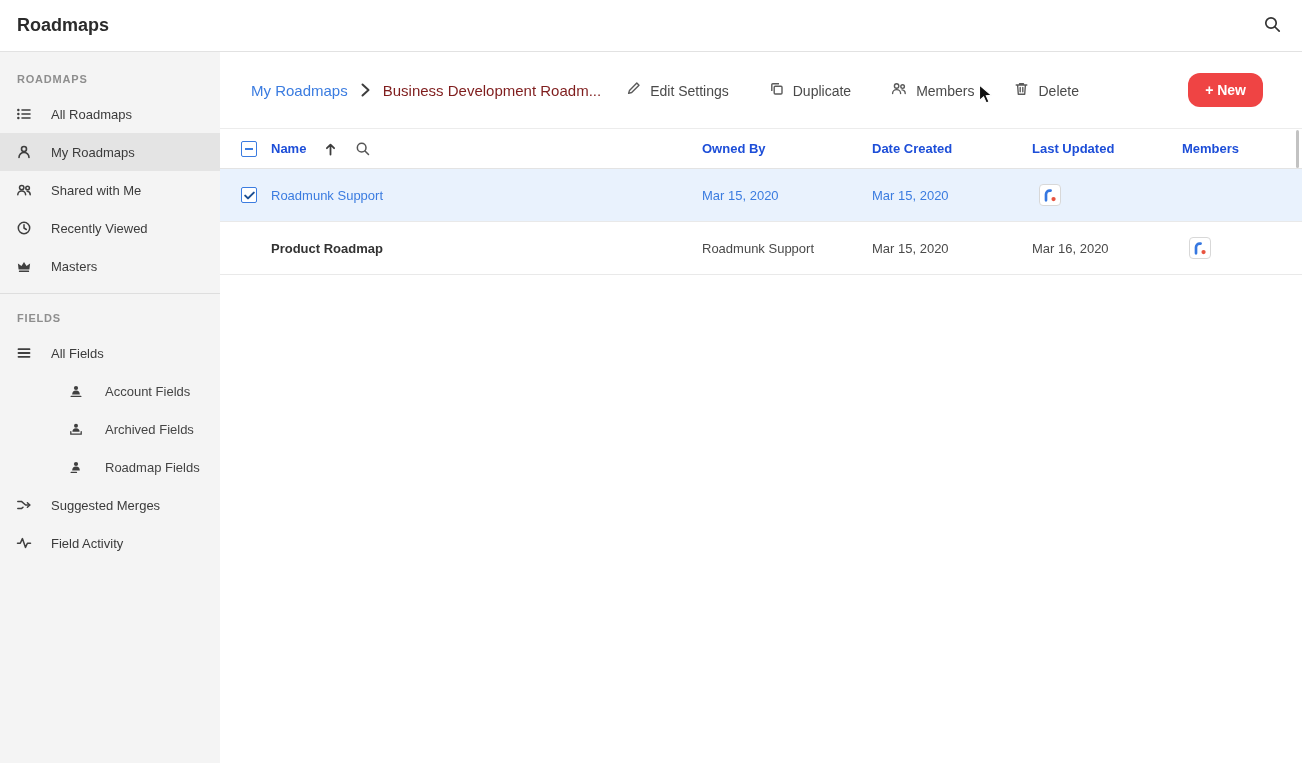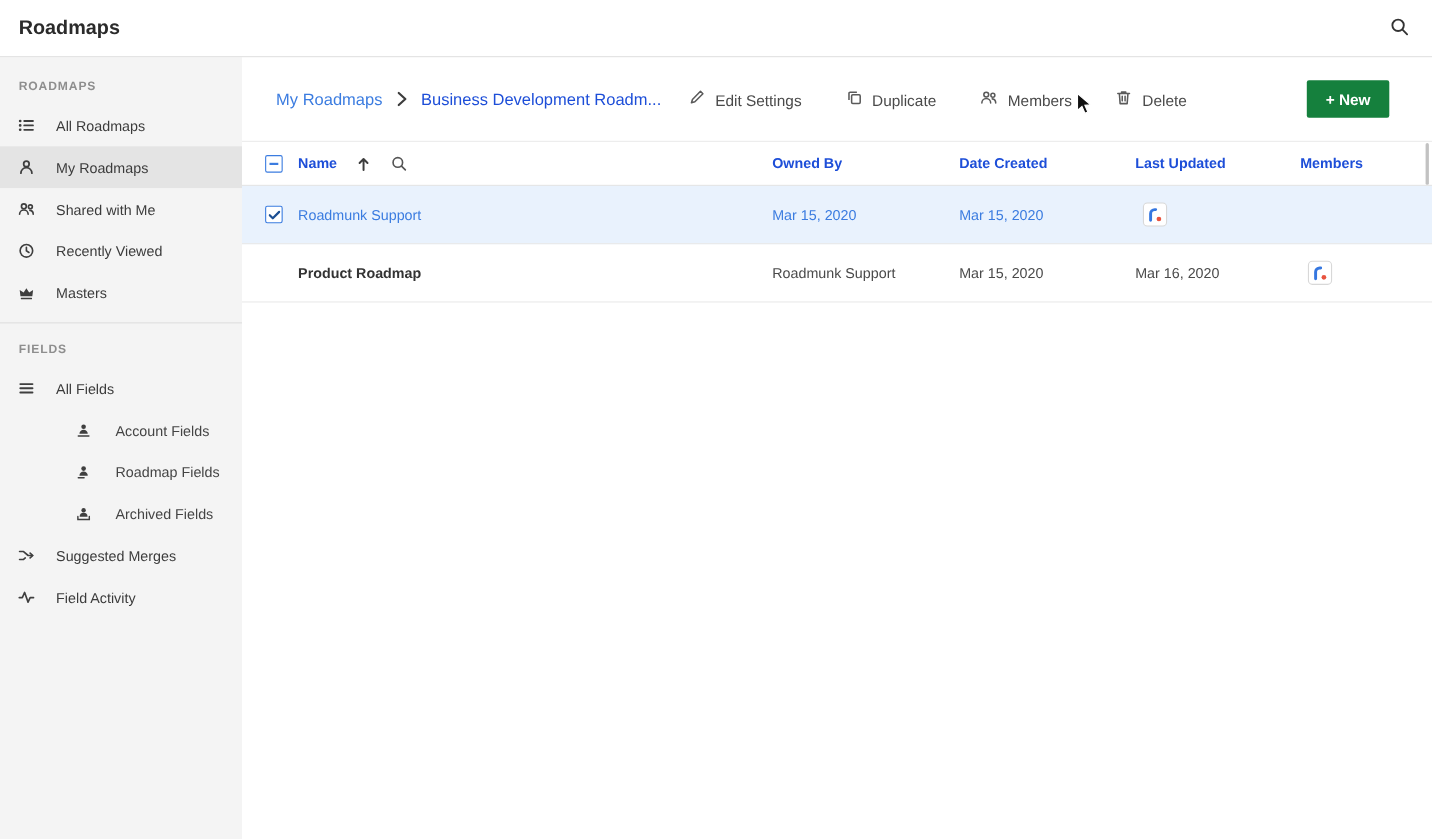--- a/index.html
+++ b/index.html
@@ -38,29 +38,29 @@
 
   
   .main { position: absolute; left: 220px; top: 52px; right: 0; bottom: 0; background: #fff; }
 
   .breadcrumb-bar {
     height: 76px; display: flex; align-items: center;
     padding-left: 31px; position: relative;
   }
   .bc-link { color: #3b7ce0; font-size: 15px; text-decoration: none; cursor: pointer; }
   .bc-chevron { margin: 0 13px; display: flex; }
-  .bc-current { color: #1d4ed8; font-size: 15px; white-space: nowrap; }
+  .bc-current { color: #7f1d1d; font-size: 15px; white-space: nowrap; }
   .toolbar { display: flex; margin-left: 25px; gap: 40px; }
   .tb-btn {
     display: flex; align-items: flex-end; gap: 9px; background: none; border: none;
     font-size: 14px; color: #4a4a4a; cursor: pointer; font-family: inherit;
   }
   .new-btn {
     position: absolute; right: 39px; top: 21px; height: 34px; padding: 0 17px;
-    background: #15803d; color: #fff; border: none; border-radius: 2px;
+    background: #ef4444; color: #fff; border: none; border-radius: 12px;
     font-size: 14px; font-weight: 700; cursor: pointer; font-family: inherit;
   }
 
   
   .thead, .trow {
     display: grid;
     grid-template-columns: 30px 431px 170px 160px 150px 1fr;
     align-items: center; padding-left: 21px;
   }
   .thead {
@@ -186,37 +186,37 @@
             <path d="M3.2 10.4a3.8 3.8 0 0 1 7.6 0z" fill="#3f3f3f"></path>
             <path d="M2.2 12.4h9.6" stroke="#3f3f3f" stroke-width="1.4" stroke-linecap="round"></path>
           </svg>
       </span>
       <span>Account Fields</span>
     </div>
 
     <div class="nav-item sub">
       <span class="icon">
         <svg width="14" height="14" viewBox="0 0 14 14">
+            <circle cx="7" cy="3.8" r="2" fill="#3f3f3f"></circle>
+            <path d="M3.4 9.8a3.6 3.6 0 0 1 7.2 0z" fill="#3f3f3f"></path>
+            <path d="M1.8 9.6v2.6h10.4V9.6" stroke="#3f3f3f" stroke-width="1.3" fill="none" stroke-linecap="round"></path>
+          </svg>
+      </span>
+      <span>Archived Fields</span>
+    </div>
+
+    <div class="nav-item sub">
+      <span class="icon">
+        <svg width="14" height="14" viewBox="0 0 14 14">
             <circle cx="7" cy="4" r="2.1" fill="#3f3f3f"></circle>
             <path d="M3.2 10.4a3.8 3.8 0 0 1 7.6 0z" fill="#3f3f3f"></path>
             <path d="M2.2 12.4h5.2" stroke="#3f3f3f" stroke-width="1.4" stroke-linecap="round"></path>
           </svg>
       </span>
       <span>Roadmap Fields</span>
-    </div>
-
-    <div class="nav-item sub">
-      <span class="icon">
-        <svg width="14" height="14" viewBox="0 0 14 14">
-            <circle cx="7" cy="3.8" r="2" fill="#3f3f3f"></circle>
-            <path d="M3.4 9.8a3.6 3.6 0 0 1 7.2 0z" fill="#3f3f3f"></path>
-            <path d="M1.8 9.6v2.6h10.4V9.6" stroke="#3f3f3f" stroke-width="1.3" fill="none" stroke-linecap="round"></path>
-          </svg>
-      </span>
-      <span>Archived Fields</span>
     </div>
 
     <div class="nav-item">
       <span class="icon">
         <svg width="16" height="16" viewBox="0 0 16 16" fill="none" stroke="#3f3f3f" stroke-width="1.5" stroke-linecap="round" stroke-linejoin="round">
             <path d="M1.8 4.4h3.6L9.6 8h4"></path>
             <path d="M11.4 5.8 13.8 8l-2.4 2.2"></path>
             <path d="M1.8 11.6h3.6l1.6-1.4"></path>
           </svg>
       </span>

